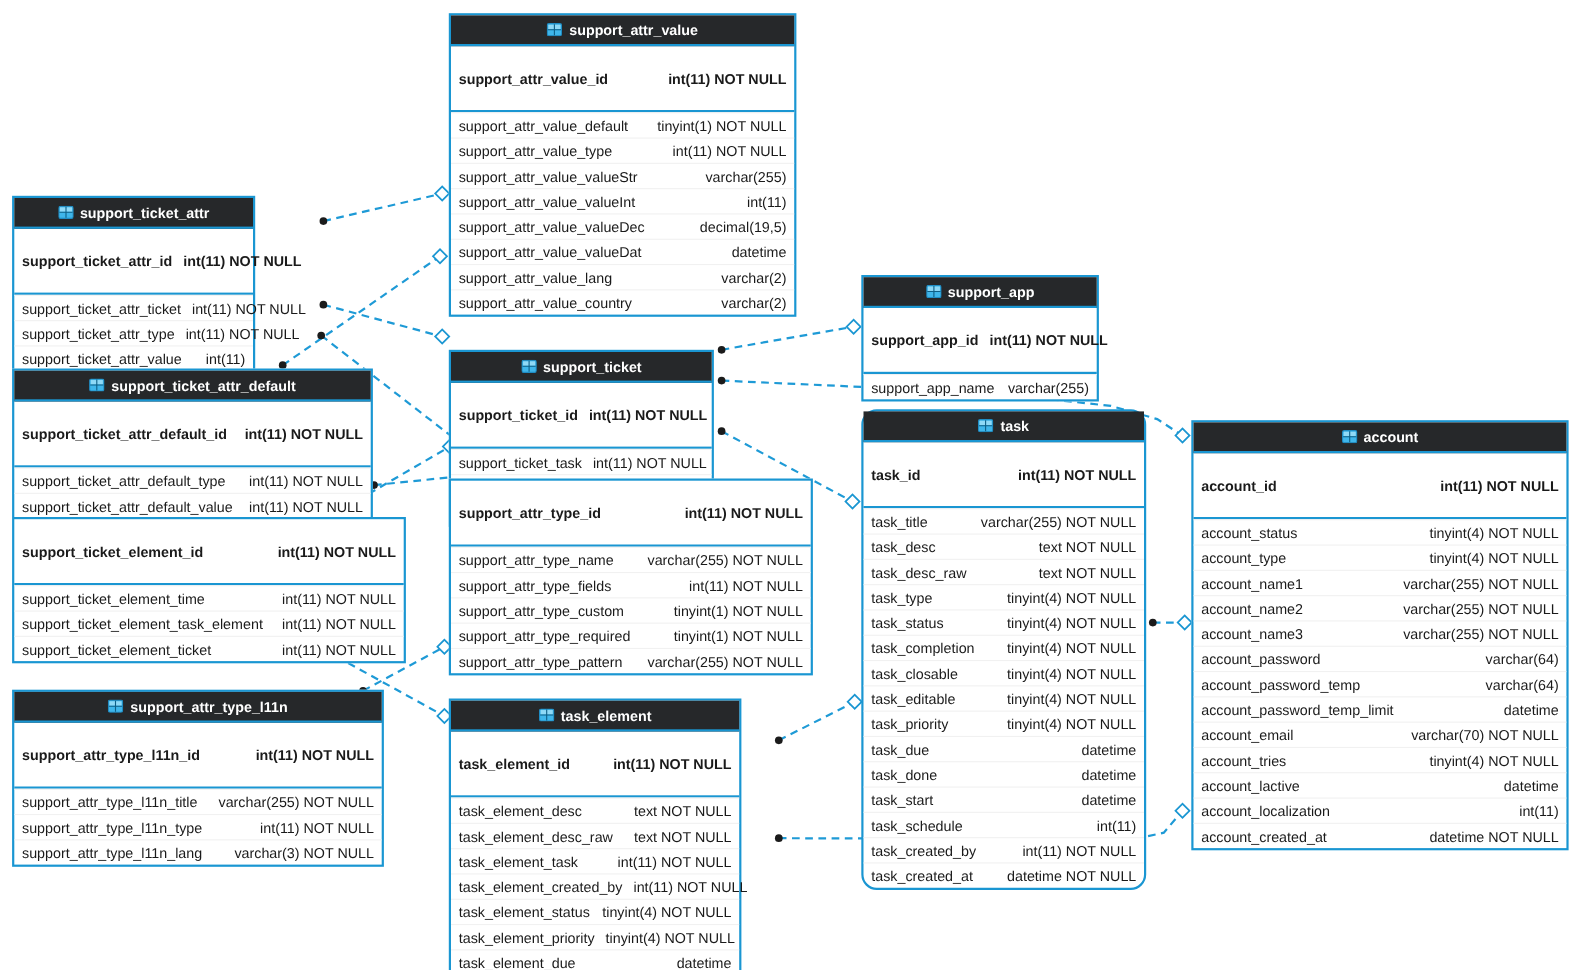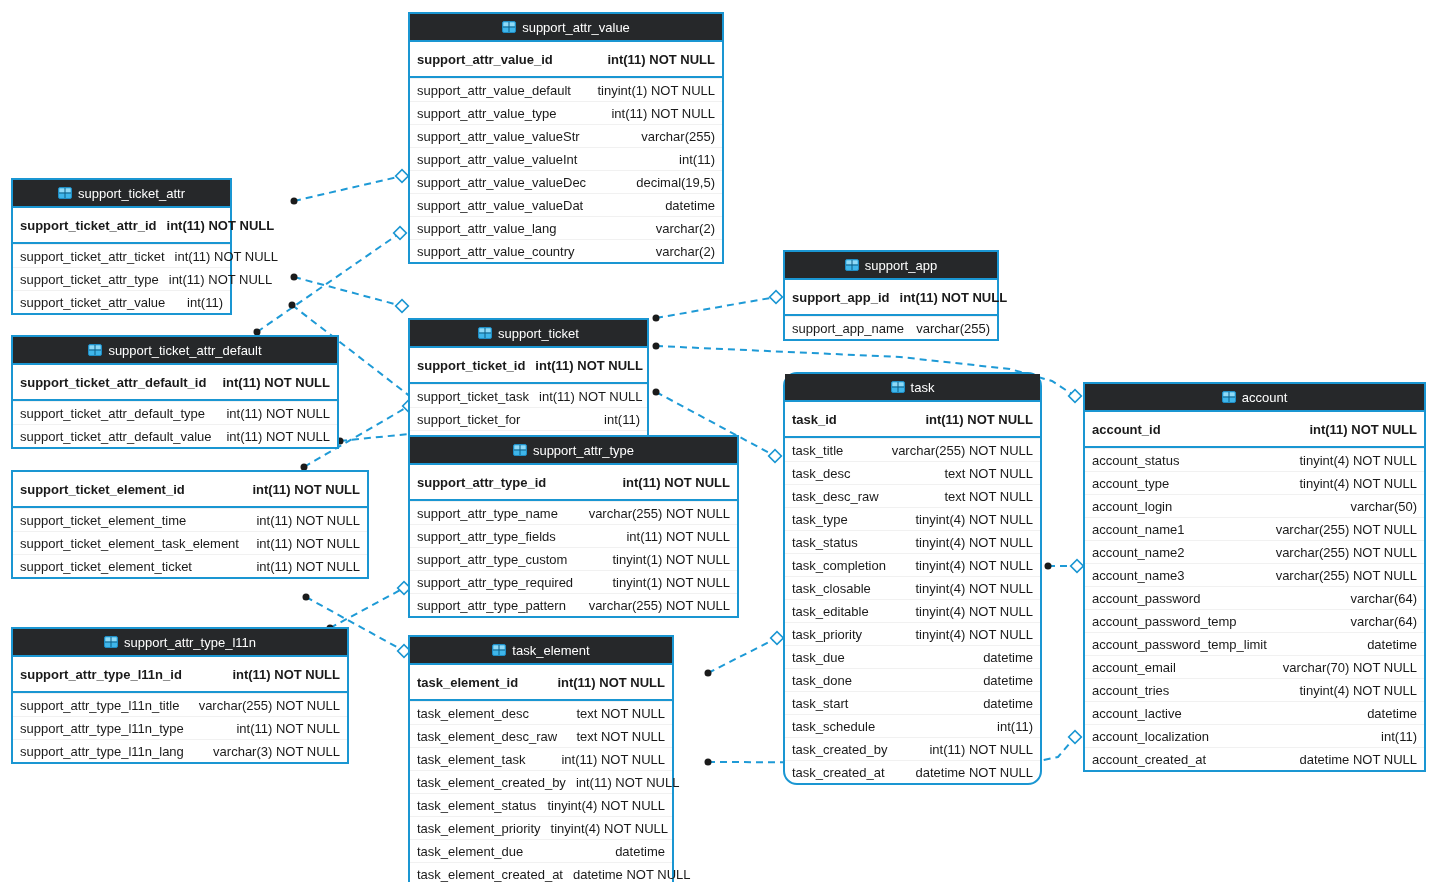--- a/index.html
+++ b/index.html
@@ -9,25 +9,25 @@
   }
   #connector-layer{position:absolute;left:0;top:0;z-index:0;}
   .er-table{
     position:absolute;z-index:1;background:#ffffff;
     border:2px solid #1a96d2;font-size:13px;color:#1a1a1a;
     box-sizing:border-box;
   }
   .er-header{
     background:#26282a;color:#ffffff;height:26px;
     display:flex;align-items:center;justify-content:center;gap:6px;
-    border-bottom:2px solid #1a96d2;white-space:nowrap;
+    border-bottom:2px solid #1a96d2;white-space:nowrap;font-weight:bold;
   }
   .er-pk-row{
     height:26px;display:flex;align-items:center;justify-content:space-between;
-    padding:4px 7px;font-weight:bold;border-bottom:2px solid #1a96d2;
+    padding:16px 7px;font-weight:bold;border-bottom:2px solid #1a96d2;
     white-space:nowrap;gap:10px;
   }
   .er-row{
     height:22px;display:flex;align-items:center;justify-content:space-between;
     padding:0 7px;white-space:nowrap;gap:10px;border-top:1px solid #f1f1f1;
   }
   .er-row:first-of-type{border-top:none;}
   .col-name{text-align:left;}
   .col-type{text-align:right;flex:1;}
   .tbl-icon{display:inline-flex;align-items:center;}
@@ -254,31 +254,20 @@
       <div class="er-row">
         <span class="col-name">support_ticket_for</span>
         <span class="col-type">int(11)</span>
       </div>
       <div class="er-row">
         <span class="col-name">support_ticket_app</span>
         <span class="col-type">int(11) NOT NULL</span>
       </div>
     </div>
     <div class="er-table" style="left: 408px; top: 435px; width: 331px;">
-      <div class="er-header">
-        <span class="tbl-icon">
-          <svg width="14" height="12" viewBox="0 0 14 12">
-            <rect x="0.5" y="0.5" width="13" height="11" rx="1.5" fill="#3fb6ea" stroke="#1f8dc4"></rect>
-            <rect x="1.5" y="1.5" width="11" height="4" fill="#8fd9f6"></rect>
-            <line x1="7" y1="1" x2="7" y2="11" stroke="#0e5f86"></line>
-            <line x1="1" y1="6" x2="13" y2="6" stroke="#0e5f86"></line>
-          </svg>
-        </span>
-        <span>support_attr_type</span>
-      </div>
       <div class="er-pk-row">
         <span class="col-name">support_attr_type_id</span>
         <span class="col-type">int(11) NOT NULL</span>
       </div>
       <div class="er-row">
         <span class="col-name">support_attr_type_name</span>
         <span class="col-type">varchar(255) NOT NULL</span>
       </div>
       <div class="er-row">
         <span class="col-name">support_attr_type_fields</span>
@@ -460,24 +449,20 @@
         <span class="col-name">account_id</span>
         <span class="col-type">int(11) NOT NULL</span>
       </div>
       <div class="er-row">
         <span class="col-name">account_status</span>
         <span class="col-type">tinyint(4) NOT NULL</span>
       </div>
       <div class="er-row">
         <span class="col-name">account_type</span>
         <span class="col-type">tinyint(4) NOT NULL</span>
-      </div>
-      <div class="er-row">
-        <span class="col-name">account_login</span>
-        <span class="col-type">varchar(50)</span>
       </div>
       <div class="er-row">
         <span class="col-name">account_name1</span>
         <span class="col-type">varchar(255) NOT NULL</span>
       </div>
       <div class="er-row">
         <span class="col-name">account_name2</span>
         <span class="col-type">varchar(255) NOT NULL</span>
       </div>
       <div class="er-row">

